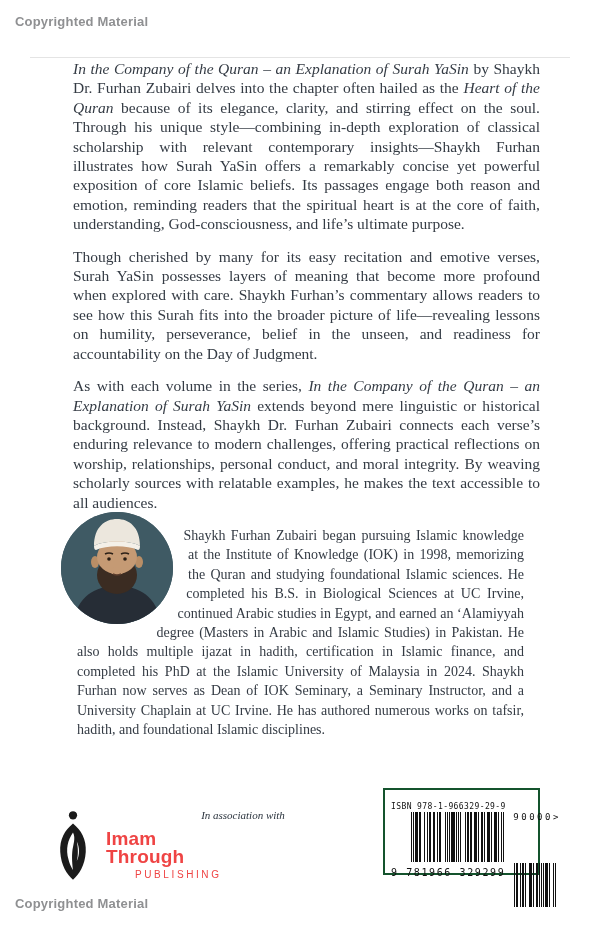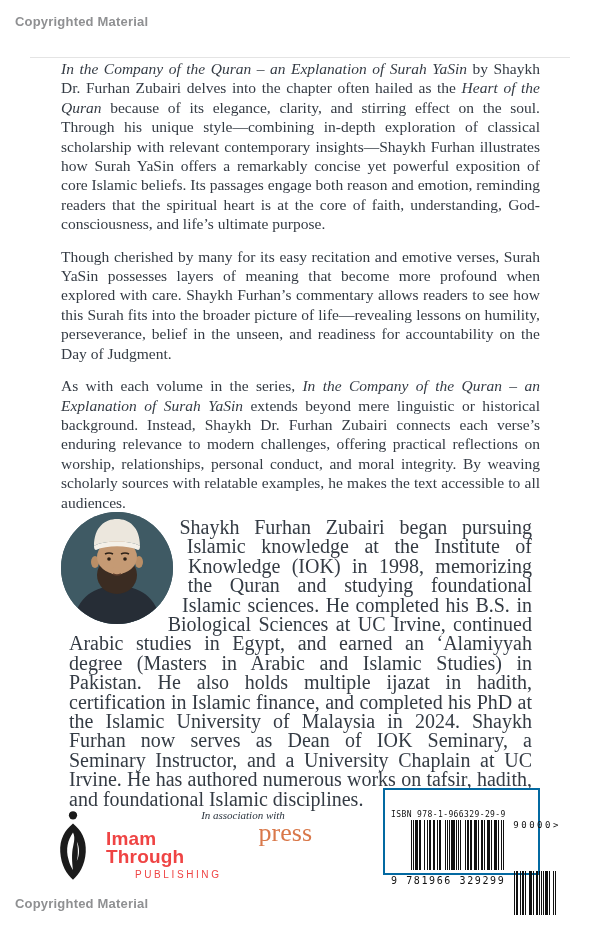--- a/index.html
+++ b/index.html
@@ -6,47 +6,47 @@
   .page{position:relative;width:600px;height:927px;background:#ffffff;overflow:hidden;
         font-family:"Liberation Serif", serif;color:#343b44;}
   .copyright{position:absolute;left:0;width:600px;text-align:left;
         font-family:"Liberation Sans", sans-serif;font-weight:700;font-size:13px;
         color:#8f9092;letter-spacing:.2px;padding-left:15px;}
   .copyright.top{top:14px;}
   .copyright.bottom{top:896px;}
   .top-rule{position:absolute;top:57px;left:30px;right:30px;height:1px;background:#e4e4e4;}
 
   .synopsis{position:absolute;left:61px;top:59px;width:479px;}
-  .synopsis p{margin:0 0 13px 0;font-size:15.5px;line-height:19.4px;
+  .synopsis p{margin:0 0 13px 12px;font-size:15.5px;line-height:19.4px;
         text-align:justify;hyphens:auto;-webkit-hyphens:auto;}
   .synopsis p em{font-style:italic;}
 
   .about{position:absolute;left:61px;top:510px;width:479px;}
   .portrait{float:left;width:112px;height:112px;border-radius:50%;overflow:hidden;
         margin:2px 18px 4px 0;shape-outside:circle(50% at 50% 50%);background:#3f5a64;}
   .about h2{margin:8px 0 13px 0;font-size:18px;line-height:20px;font-weight:700;color:#20262e;}
-  .about .bio{font-size:20px;line-height:19.4px;text-align:justify;hyphens:auto;-webkit-hyphens:auto;margin:8px;}
+  .about .bio{font-size:14px;line-height:19.4px;text-align:justify;hyphens:auto;-webkit-hyphens:auto;margin:16px;}
 
   .ghazali{position:absolute;left:58px;top:810px;display:flex;align-items:flex-start;}
   .ghazali svg{display:block;}
   .ghazali .gtext{margin-left:18px;padding-top:20px;font-family:"Liberation Sans", sans-serif;color:#ef4444;}
   .ghazali .gname{font-size:19px;line-height:18px;font-weight:700;letter-spacing:.2px;}
   .ghazali .gpub{font-size:10px;line-height:14px;font-weight:400;letter-spacing:2.6px;margin-top:2px;padding-left:29px;}
 
   .wordsmiths{position:absolute;left:168px;top:806px;width:150px;text-align:center;}
   .assoc{font-style:italic;font-size:11px;line-height:18px;color:#2a333d;}
   .wsname{font-size:30px;line-height:32px;color:#222d39;margin-top:4px;letter-spacing:.2px;}
   .wsi{position:relative;display:inline-block;}
   .wsi::after{content:'';position:absolute;width:4px;height:4px;border-radius:50%;
         background:#d9784a;top:4px;left:50%;transform:translateX(-50%);}
   .wspress{font-size:26px;line-height:26px;color:#d9784a;text-align:right;
         padding-right:6px;margin-top:-4px;}
 
   .barcode-box{position:absolute;left:383px;top:788px;width:157px;height:87px;
-        background:#fff;border:2px solid #0369a1;box-sizing:border-box;padding:20px 5px 2px 6px;}
+        background:#fff;border:2px solid #14532d;box-sizing:border-box;padding:12px 5px 2px 6px;}
   .isbn-label{font-family:"DejaVu Sans Mono", monospace;font-size:8px;line-height:9px;
         color:#111;letter-spacing:.4px;white-space:nowrap;}
   .bars-row{display:flex;align-items:flex-start;margin-top:1px;}
   .main-col{display:flex;flex-direction:column;align-items:flex-end;}
   .bdigits{font-family:"DejaVu Sans Mono", monospace;font-size:10px;line-height:11px;
         color:#111;letter-spacing:1.6px;margin-top:1px;white-space:nowrap;}
   .addon-col{display:flex;flex-direction:column;align-items:flex-start;margin-left:8px;gap:40px;}
   .addon-label{font-family:"DejaVu Sans Mono", monospace;font-size:9px;line-height:10px;
         color:#111;letter-spacing:2.5px;white-space:nowrap;}
   .addon-col .svgwrap{margin-top:1px;}
@@ -97,21 +97,20 @@
     </svg>
     <div class="gtext">
       <div class="gname">Imam</div>
       <div class="gname">Through</div>
       <div class="gpub">PUBLISHING</div>
     </div>
   </div>
 
   <div class="wordsmiths">
     <div class="assoc">In association with</div>
-    <div class="wspress">press</div>
   </div>
 
   <div class="barcode-box">
     <div class="isbn-label">ISBN 978-1-966329-29-9</div>
     <div class="bars-row">
       <div class="main-col">
         <div class="svgwrap"><svg width="94" height="50" shape-rendering="crispEdges">
               <rect x="0.00" y="0" width="0.98" height="50" fill="#111"></rect>
               <rect x="1.96" y="0" width="0.98" height="50" fill="#111"></rect>
               <rect x="3.92" y="0" width="0.98" height="50" fill="#111"></rect>

